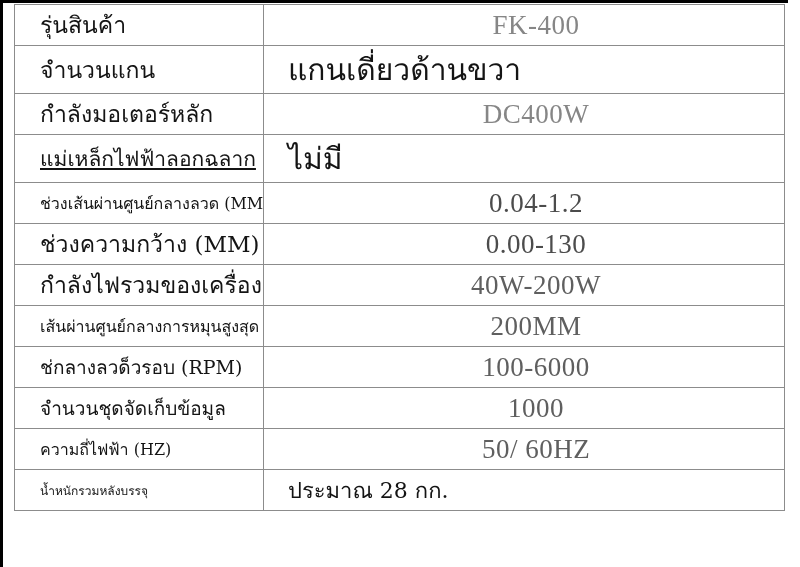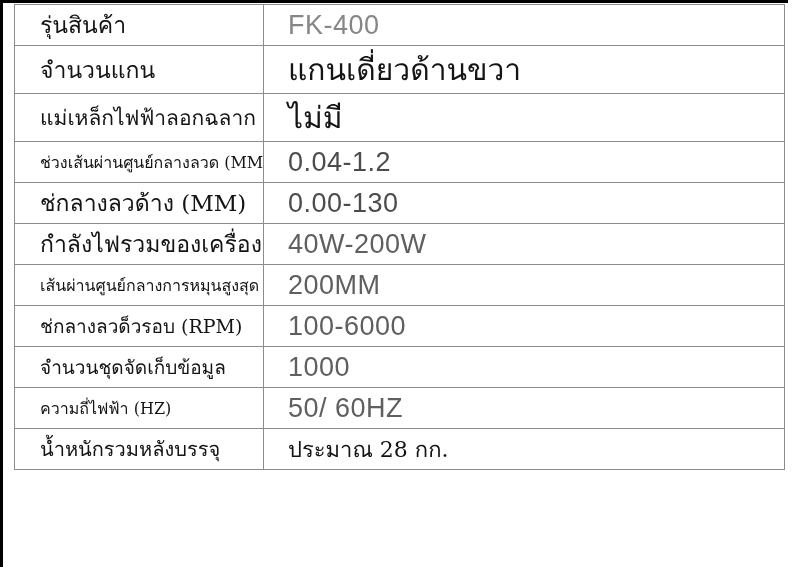--- a/index.html
+++ b/index.html
@@ -47,32 +47,33 @@
   .col-label { width: 249px; }
   td.label-cell {
     padding-left: 25px;
     color: #141414;
   }
   td.value-cell {
     padding-left: 24px;
   }
   
   .lab-lg  { font-size: 23px; }
-  .lab-md2 { font-size: 21px; }
-  .lab-md  { font-size: 20px; margin-top: 23px; }
+  .lab-md2 { font-size: 21px; text-decoration: underline; }
+  .lab-md  { font-size: 12px; margin-top: 23px; }
   .lab-sm2 { font-size: 19px; }
   .lab-sm3 { font-size: 16px; }
   .lab-sm  { font-size: 17px; }
   .lab-xs  { font-size: 16px; }
   
   .val-num {
-    font-family: Liberation Sans, sans-serif;
+    font-family: Liberation Serif, serif;
     font-size: 27px;
     color: #5f5f5f;
     letter-spacing: 0.5px;
+    text-align: center;
   }
   .val-num-light { color: #868686; }
   .val-num-dark  { color: #4c4c4c; }
   .val-thai {
     font-family: "DejaVu Serif", "Liberation Serif", serif;
     font-size: 30px;
     color: #141414;
   }
   .val-thai-sm { font-size: 22px; }
 </style>
@@ -90,29 +91,33 @@
   <tbody>
     <tr>
       <td class="label-cell lab-lg">รุ่นสินค้า</td>
       <td class="value-cell val-num val-num-light">FK-400</td>
     </tr>
     <tr>
       <td class="label-cell lab-lg">จำนวนแกน</td>
       <td class="value-cell val-thai">แกนเดี่ยวด้านขวา</td>
     </tr>
     <tr>
+      <td class="label-cell lab-lg">กำลังมอเตอร์หลัก</td>
+      <td class="value-cell val-num val-num-light">DC400W</td>
+    </tr>
+    <tr>
       <td class="label-cell lab-md2">แม่เหล็กไฟฟ้าลอกฉลาก</td>
       <td class="value-cell val-thai">ไม่มี</td>
     </tr>
     <tr>
       <td class="label-cell lab-xs">ช่วงเส้นผ่านศูนย์กลางลวด (MM)</td>
       <td class="value-cell val-num val-num-dark">0.04-1.2</td>
     </tr>
     <tr>
-      <td class="label-cell lab-lg">ช่กลางลวด้าง (MM)</td>
+      <td class="label-cell lab-lg">ช่วงความกว้าง (MM)</td>
       <td class="value-cell val-num val-num-dark">0.00-130</td>
     </tr>
     <tr>
       <td class="label-cell lab-lg">กำลังไฟรวมของเครื่อง</td>
       <td class="value-cell val-num">40W-200W</td>
     </tr>
     <tr>
       <td class="label-cell lab-xs">เส้นผ่านศูนย์กลางการหมุนสูงสุด</td>
       <td class="value-cell val-num">200MM</td>
     </tr>

